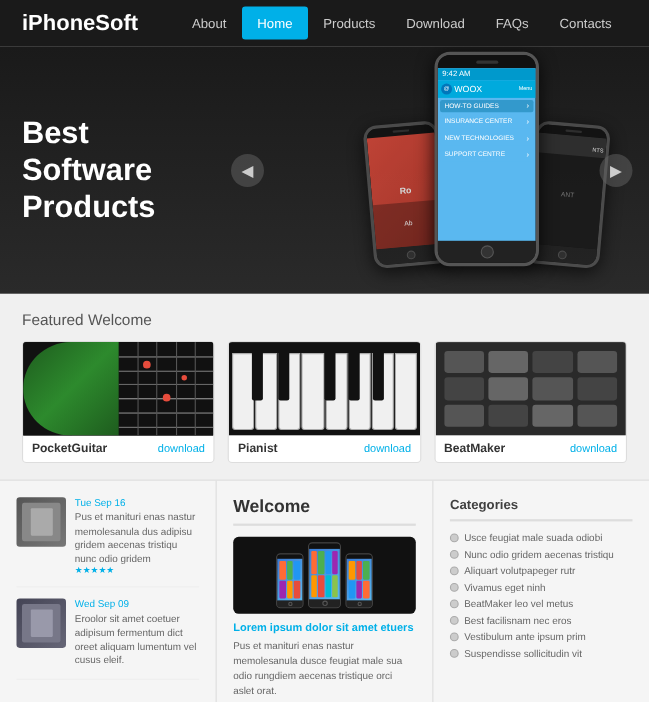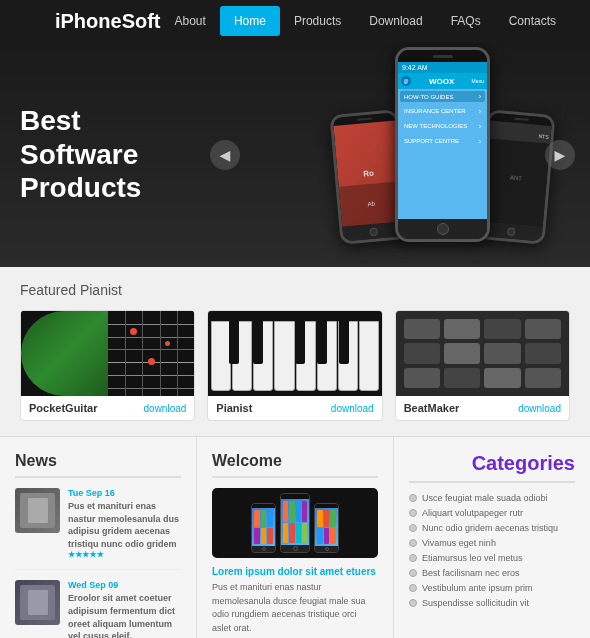--- a/index.html
+++ b/index.html
@@ -1,19 +1,19 @@
 <!DOCTYPE html>
 <html><head>
   <meta charset="utf-8">
   <style>
     * { margin: 0; padding: 0; box-sizing: border-box; }
     body { font-family: Arial, sans-serif; background: #e8e8e8; width: 590px; overflow-x: hidden; font-size: 12px; }
 
     
-    #header { background: #1a1a1a; display: flex; align-items: center; justify-content: flex-end; padding: 0 20px; height: 42px; }
+    #header { background: #1a1a1a; display: flex; align-items: center; justify-content: space-between; padding: 0 20px; height: 42px; }
     #logo { font-size: 20px; color: #fff; font-weight: 300; }
     #logo span { font-weight: 700; }
     #nav { display: flex; gap: 0; }
     .nav-item { color: #ccc; padding: 8px 14px; font-size: 12px; cursor: pointer; text-decoration: none; display: block; }
     .nav-item.active { background: #00b0e8; color: #fff; border-radius: 3px; }
 
     
     #hero { background: linear-gradient(180deg, #1a1a1a 0%, #2a2a2a 100%); height: 225px; position: relative; display: flex; align-items: center; padding: 0 20px; overflow: hidden; }
     #hero-text { z-index: 2; }
     #hero-text h1 { font-size: 28px; font-weight: 700; color: #fff; line-height: 1.2; }
@@ -42,37 +42,37 @@
     .product-info { padding: 6px 8px; display: flex; justify-content: space-between; align-items: center; }
     .product-name { font-size: 11px; color: #333; font-weight: 600; }
     .product-download { font-size: 10px; color: #00b0e8; cursor: pointer; }
 
     
     #lower { display: flex; gap: 0; background: #f5f5f5; border-top: 1px solid #ddd; }
 
     
     #news { flex: 1; padding: 15px; border-right: 1px solid #ddd; }
     #news h3 { font-size: 16px; color: #333; margin-bottom: 10px; font-weight: 700; border-bottom: 2px solid #ddd; padding-bottom: 6px; }
-    .news-item { display: flex; gap: 8px; margin-bottom: 10px; padding-bottom: 10px; border-bottom: 1px solid #eee; font-weight: bold; }
+    .news-item { display: flex; gap: 8px; margin-bottom: 10px; padding-bottom: 10px; border-bottom: 1px solid #eee; }
     .news-thumb { width: 45px; height: 45px; background: #aaa; border-radius: 3px; flex-shrink: 0; overflow: hidden; }
     .news-content { flex: 1; }
     .news-date { color: #00b0e8; font-size: 9px; margin-bottom: 2px; }
     .news-text { color: #666; font-size: 9px; line-height: 1.4; }
     .news-stars { color: #00b0e8; font-size: 8px; }
 
     
     #welcome { flex: 1; padding: 15px; border-right: 1px solid #ddd; }
     #welcome h3 { font-size: 16px; color: #333; margin-bottom: 10px; font-weight: 700; border-bottom: 2px solid #ddd; padding-bottom: 6px; }
     .welcome-phone-img { width: 100%; height: 70px; background: #111; border-radius: 5px; margin-bottom: 8px; display: flex; align-items: center; justify-content: center; overflow: hidden; }
     .welcome-text p { font-size: 9px; color: #666; line-height: 1.5; }
     .welcome-link { color: #00b0e8; font-size: 10px; font-weight: 600; display: block; margin-bottom: 4px; }
 
     
     #categories { flex: 1; padding: 15px; }
-    #categories h3 { font-size: 20px; color: #6d28d9; margin-bottom: 10px; font-weight: 700; border-bottom: 2px solid #ddd; padding-bottom: 6px; text-align: right; }
+    #categories h3 { font-size: 12px; color: #404040; margin-bottom: 10px; font-weight: 700; border-bottom: 2px solid #ddd; padding-bottom: 6px; }
     .cat-item { display: flex; align-items: center; gap: 5px; margin-bottom: 5px; }
     .cat-bullet { width: 8px; height: 8px; border-radius: 50%; background: #ccc; border: 1px solid #aaa; flex-shrink: 0; }
     .cat-label { font-size: 9px; color: #666; }
   </style>
 </head>
 <body>
 
 <div id="header">
   <div id="logo">
     <span>iPhone</span><span style="font-weight:900">Soft</span>
@@ -120,21 +120,21 @@
         <div style="width:20px;height:3px;background:#333;border-radius:2px;"></div>
       </div>
       <div style="flex:1;background:#5ab8f0;display:flex;flex-direction:column;overflow:hidden;">
         <div style="background:#0099cc;padding:2px 4px;display:flex;justify-content:space-between;align-items:center;">
           <span style="color:#fff;font-size:7px;">9:42 AM</span>
         </div>
         <div style="background:#00aadd;padding:3px;display:flex;align-items:center;gap:2px;">
           <div style="width:10px;height:10px;border-radius:50%;background:#0077bb;display:flex;align-items:center;justify-content:center;">
             <span style="color:#fff;font-size:5px;">@</span>
           </div>
-          <span style="color:#fff;font-size:8px;font-weight:bold;margin-left:16px;">WOOX</span>
+          <span style="color:#fff;font-size:8px;font-weight:normal;">WOOX</span>
           <span style="color:#fff;font-size:5px;margin-left:auto;">Menu</span>
         </div>
         <div style="background:#3399cc;margin:2px;padding:2px 4px;border-radius:2px;display:flex;justify-content:space-between;align-items:center;">
           <span style="color:#fff;font-size:6px;">HOW-TO GUIDES</span>
           <span style="color:#fff;font-size:7px;">›</span>
         </div>
         <div style="background:#5ab8f0;margin:2px;padding:2px 4px;border-radius:2px;display:flex;justify-content:space-between;">
           <span style="color:#fff;font-size:6px;">INSURANCE CENTER</span>
           <span style="color:#fff;font-size:7px;">›</span>
         </div>
@@ -165,21 +165,21 @@
       <div style="background:#222;height:15px;display:flex;align-items:center;justify-content:center;">
         <div style="width:8px;height:8px;border-radius:50%;border:1px solid #555;background:#333;"></div>
       </div>
     </div>
   </div>
 
   <div class="hero-arrow right">▶</div>
 </div>
 
 <div id="featured">
-  <h2>Featured Pianist</h2>
+  <h2>Featured Welcome</h2>
   <div class="products-grid">
 
     <div class="product-card">
       <div class="product-img product-img-pocket" style="position:relative;overflow:hidden;">
 
         <div style="width:100%;height:85px;background:#111;position:relative;display:flex;flex-direction:column;justify-content:space-around;padding:4px 0;">
           <div style="position:absolute;top:0;left:0;width:50%;height:100%;background:linear-gradient(135deg,#1e5c1e 0%,#2d8a2d 50%,#1e5c1e 100%);border-radius:50% 0 0 50%;"></div>
           <div style="position:absolute;left:50%;top:0;right:0;bottom:0;background:#111;"></div>
 
           <div style="position:absolute;left:50%;right:0;top:15%;height:1px;background:#888;"></div>
@@ -255,21 +255,20 @@
         <span class="product-download">download</span>
       </div>
     </div>
 
   </div>
 </div>
 
 <div id="lower">
 
   <div id="news">
-    <h3>News</h3>
 
     <div class="news-item">
       <div class="news-thumb" style="background:linear-gradient(135deg,#555,#777);display:flex;align-items:center;justify-content:center;">
         <div style="width:35px;height:35px;background:#888;border-radius:2px;display:flex;align-items:center;justify-content:center;">
           <div style="width:20px;height:25px;background:#aaa;border-radius:1px;"></div>
         </div>
       </div>
       <div class="news-content">
         <div class="news-date">Tue Sep 16</div>
         <div class="news-text">Pus et manituri enas nastur memolesanula dus adipisu gridem aecenas tristiqu nunc odio gridem</div>
@@ -350,33 +349,33 @@
 
   <div id="categories">
     <h3>Categories</h3>
     <div>
       <div class="cat-item">
         <div class="cat-bullet"></div>
         <span class="cat-label">Usce feugiat male suada odiobi</span>
       </div>
       <div class="cat-item">
         <div class="cat-bullet"></div>
+        <span class="cat-label">Nunc odio gridem aecenas tristiqu</span>
+      </div>
+      <div class="cat-item">
+        <div class="cat-bullet"></div>
         <span class="cat-label">Aliquart volutpapeger rutr</span>
       </div>
       <div class="cat-item">
         <div class="cat-bullet"></div>
-        <span class="cat-label">Nunc odio gridem aecenas tristiqu</span>
-      </div>
-      <div class="cat-item">
-        <div class="cat-bullet"></div>
         <span class="cat-label">Vivamus eget ninh</span>
       </div>
       <div class="cat-item">
         <div class="cat-bullet"></div>
-        <span class="cat-label">Etiamursus leo vel metus</span>
+        <span class="cat-label">BeatMaker leo vel metus</span>
       </div>
       <div class="cat-item">
         <div class="cat-bullet"></div>
         <span class="cat-label">Best facilisnam nec eros</span>
       </div>
       <div class="cat-item">
         <div class="cat-bullet"></div>
         <span class="cat-label">Vestibulum ante ipsum prim</span>
       </div>
       <div class="cat-item">

